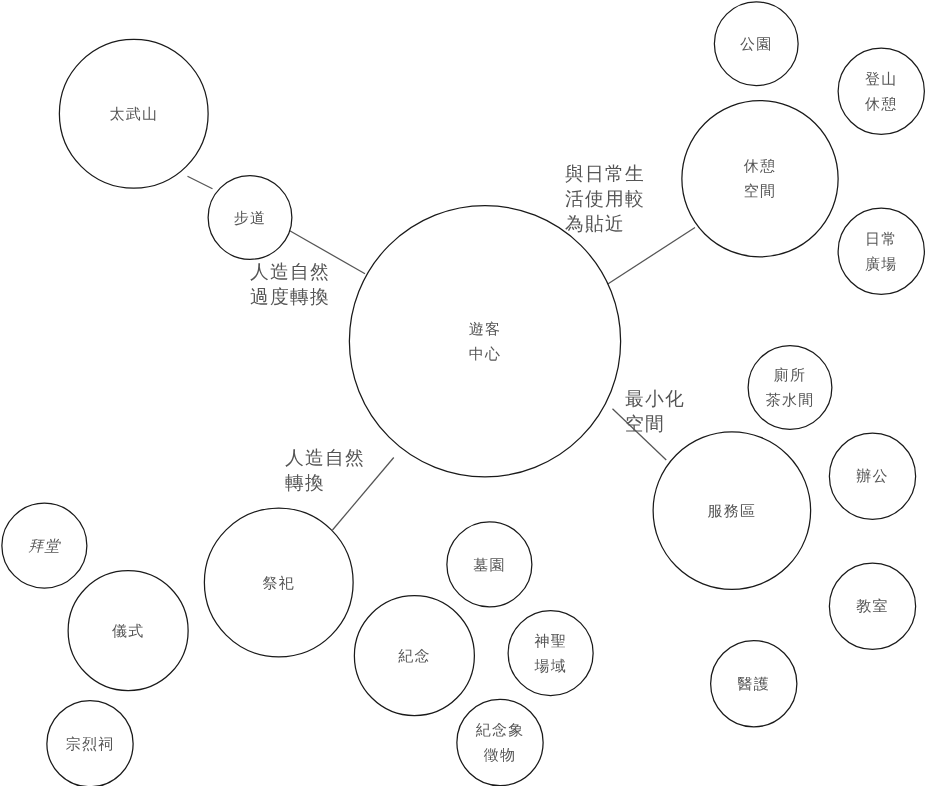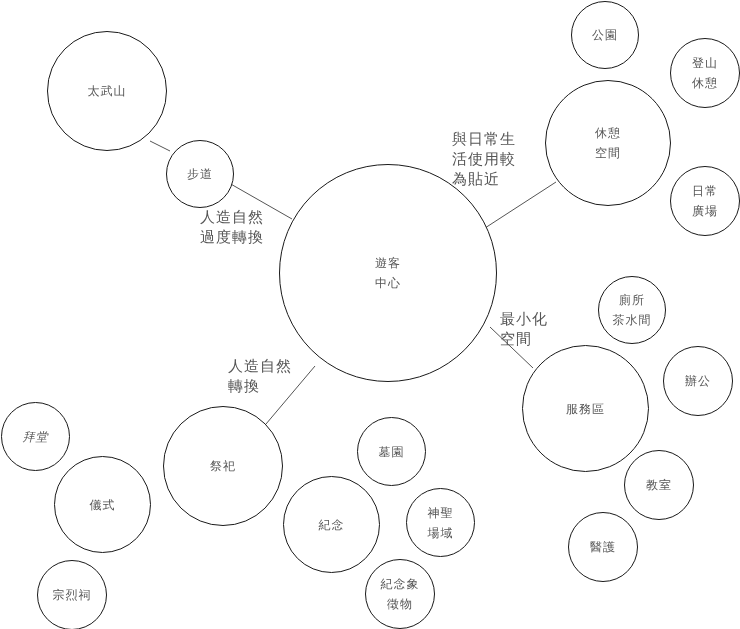--- a/index.html
+++ b/index.html
@@ -32,21 +32,21 @@
 空間</div>
 <div class="node" style="left:571px;top:1px;width:68px;height:68px;">公園</div>
 <div class="node" style="left:670px;top:38px;width:70px;height:70px;">登山
 休憩</div>
 <div class="node" style="left:670px;top:166px;width:70px;height:70px;">日常
 廣場</div>
 <div class="node" style="left:598px;top:276px;width:68px;height:68px;">廁所
 茶水間</div>
 <div class="node" style="left:663px;top:346px;width:70px;height:70px;">辦公</div>
 <div class="node" style="left:522px;top:345px;width:127px;height:127px;">服務區</div>
-<div class="node" style="left:624px;top:450px;width:70px;height:70px;">教室</div>
+<div class="node" style="left:663px;top:450px;width:70px;height:70px;">教室</div>
 <div class="node" style="left:568px;top:512px;width:70px;height:70px;">醫護</div>
 <div class="node" style="left:163px;top:406px;width:120px;height:120px;">祭祀</div>
 <div class="node" style="left:1px;top:402px;width:69px;height:69px;font-style:italic;">拜堂</div>
 <div class="node" style="left:54px;top:456px;width:97px;height:97px;">儀式</div>
 <div class="node" style="left:37px;top:560px;width:70px;height:70px;text-align:right;">宗烈祠</div>
 <div class="node" style="left:283px;top:476px;width:97px;height:97px;">紀念</div>
 <div class="node" style="left:357px;top:417px;width:69px;height:69px;">墓園</div>
 <div class="node" style="left:406px;top:488px;width:69px;height:69px;">神聖
 場域</div>
 <div class="node" style="left:365px;top:559px;width:70px;height:70px;">紀念象

